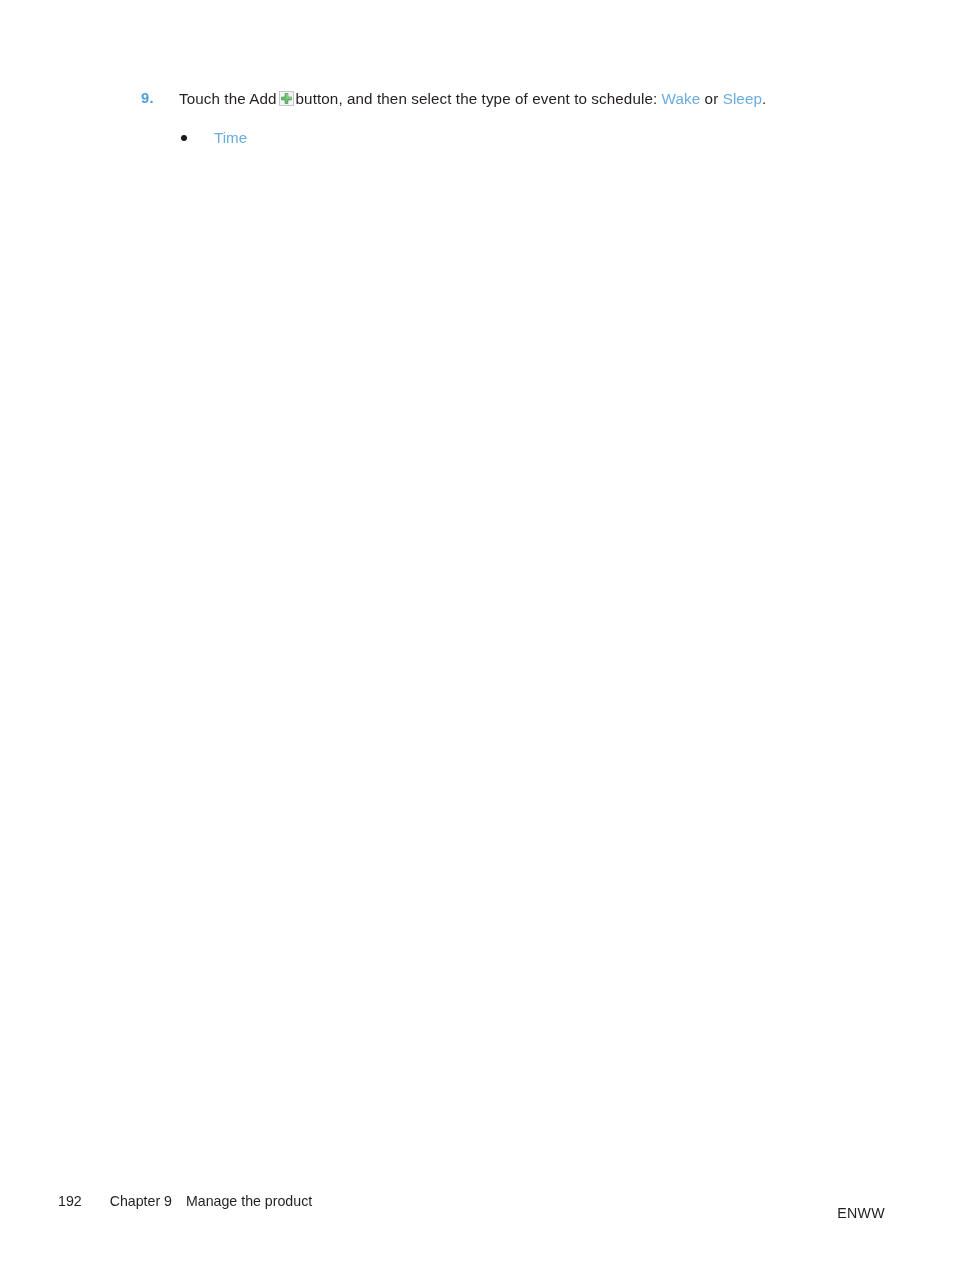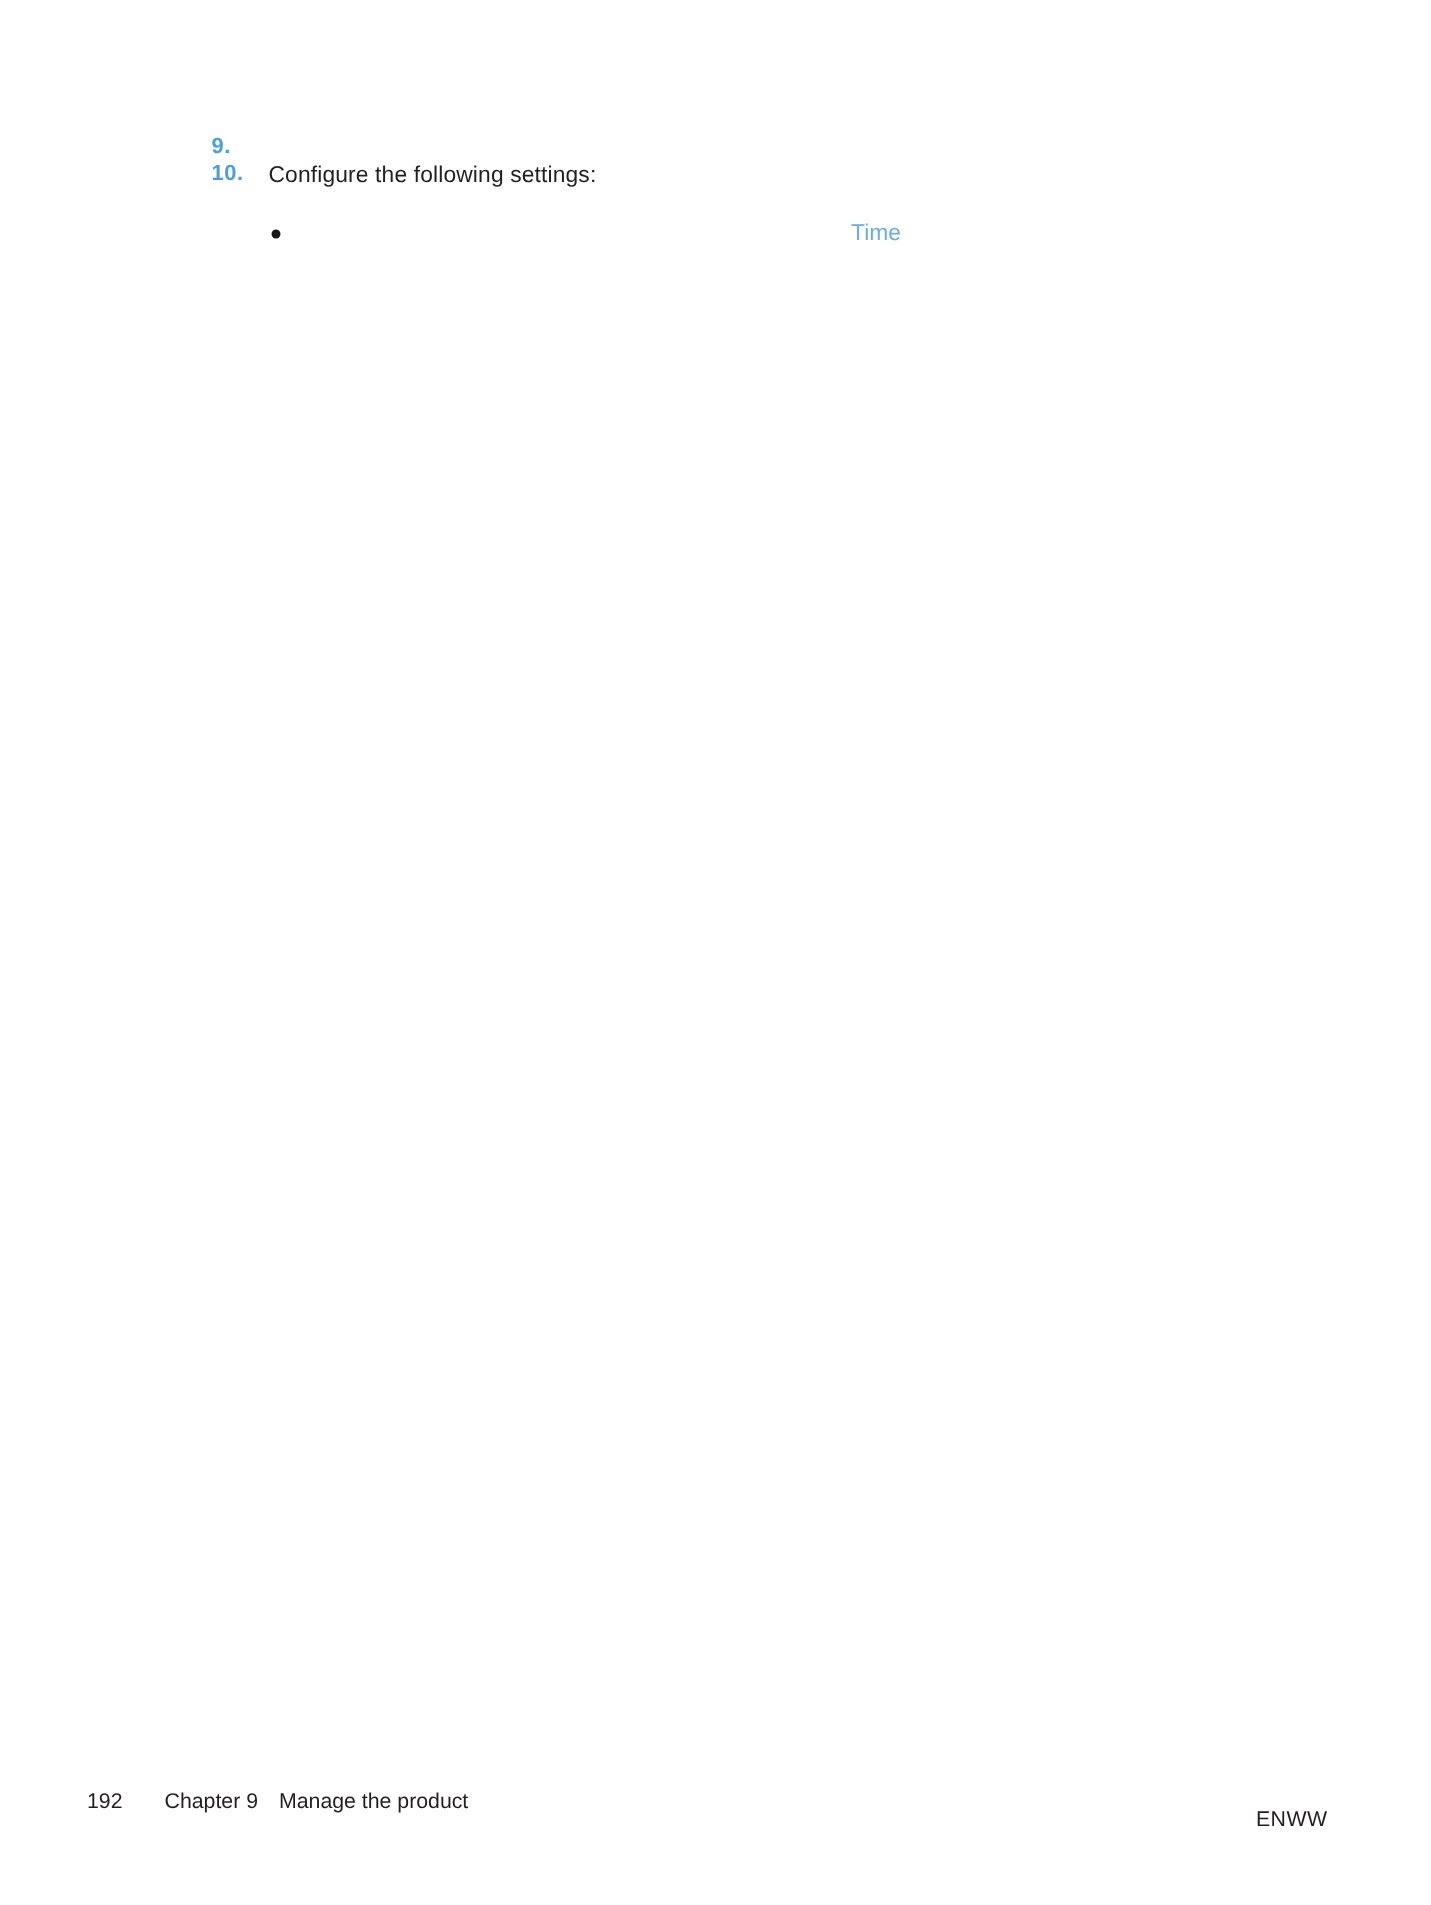--- a/index.html
+++ b/index.html
@@ -58,21 +58,20 @@
   }
   .step-text {
     display: inline;
   }
 
   
   .bullets {
     margin: 0;
     padding: 0;
     list-style: none;
-    text-align: center;
   }
   .bullet-item {
     position: relative;
     margin: 0 0 16px 0;
     padding-left: 214px;
     font-size: 15.2px;
     line-height: 21px;
     color: #231f20;
   }
   .bullet-dot {
@@ -134,26 +133,27 @@
 </style>
 </head>
 <body>
 
 <div class="page">
 
   <div class="content">
 
     <div class="step">
       <span class="step-num">9.</span>
+      <span class="step-text"><span>Touch the Add</span><span class="inline-icon"><svg viewBox="0 0 15 15" xmlns="http://www.w3.org/2000/svg" aria-hidden="true">
+              <rect x="0.5" y="0.5" width="14" height="14" fill="#f3f4f3" stroke="#c3c7c5" stroke-width="1"></rect>
+              <path d="M6.1 2.6 h2.8 v3.5 h3.5 v2.8 h-3.5 v3.5 h-2.8 v-3.5 h-3.5 v-2.8 h3.5 z" fill="#6cc06c" stroke="#3f8f52" stroke-width="0.7" stroke-linejoin="round"></path>
+              <path d="M6.9 3.4 h1.2 v3.5 h3.5 v1.2" fill="none" stroke="#a9dfaa" stroke-width="0.8"></path>
+            </svg></span><span>button, and then select the type of event to schedule:</span> <span class="link">Wake</span> <span>or</span> <span class="link">Sleep</span><span>.</span></span>
     </div>
 
-    <div class="step">
-      <span class="step-num">10.</span>
-      <span class="step-text">Configure the following settings:</span>
-    </div>
 
     <ul class="bullets">
       <li class="bullet-item">
         <span class="bullet-dot"></span>
         <span class="link">Time</span>
       </li>
     </ul>
 
 
   </div>

